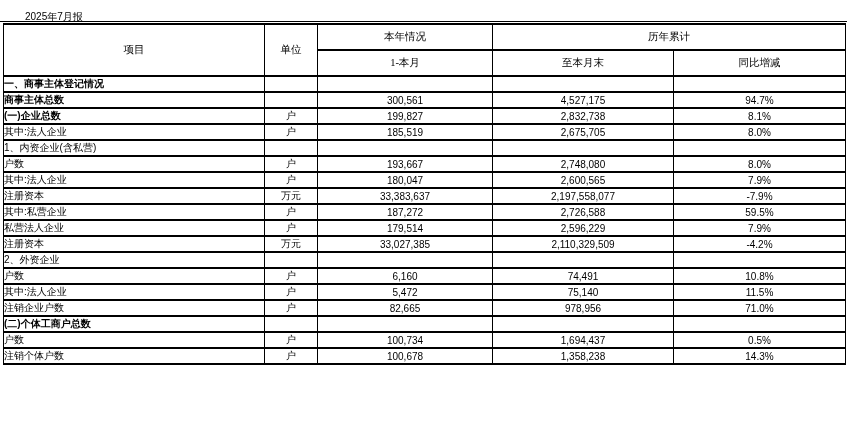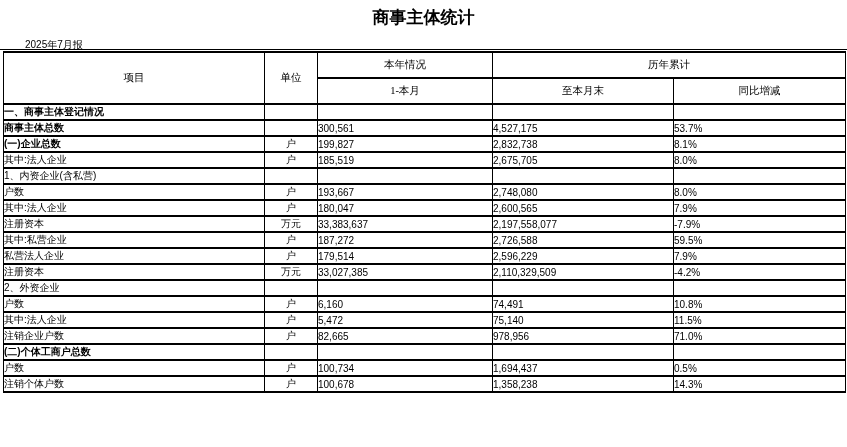--- a/index.html
+++ b/index.html
@@ -47,32 +47,31 @@
     height: 24px;
     font-weight: normal;
     font-size: 10.5px;
     text-align: center;
     font-family: Liberation Serif, serif;
   }
   .stats tbody tr { height: 14px; }
   .stats tbody td { font-size: 10px; }
   td.c-item { text-align: left; }
   td.c-unit { text-align: center; font-size: 10px; }
-  td.c-num  { text-align: left; font-size: 11px; }
+  td.c-num  { text-align: center; font-size: 11px; }
   .b  { font-weight: bold; }
   .i0 { padding-left: 7px; }
   .i1 { padding-left: 15px; }
   .i2 { padding-left: 46px; }
 </style>
 </head>
 <body>
 
 <div class="page">
 
-  <div class="report-title">商事主体统计</div>
 
   <div class="period-bar">
     <span class="period-label">2025年7月报</span>
   </div>
 
   <table class="stats">
     <colgroup>
       <col style="width:261px">
       <col style="width:53px">
       <col style="width:175px">
@@ -98,21 +97,21 @@
           <td class="c-unit"></td>
           <td class="c-num"></td>
           <td class="c-num"></td>
           <td class="c-num"></td>
         </tr>
         <tr>
           <td class="c-item i0 b">商事主体总数</td>
           <td class="c-unit"></td>
           <td class="c-num">300,561</td>
           <td class="c-num">4,527,175</td>
-          <td class="c-num">53.7%</td>
+          <td class="c-num">94.7%</td>
         </tr>
         <tr>
           <td class="c-item i0 b">(一)企业总数</td>
           <td class="c-unit">户</td>
           <td class="c-num">199,827</td>
           <td class="c-num">2,832,738</td>
           <td class="c-num">8.1%</td>
         </tr>
         <tr>
           <td class="c-item i1">其中:法人企业</td>

